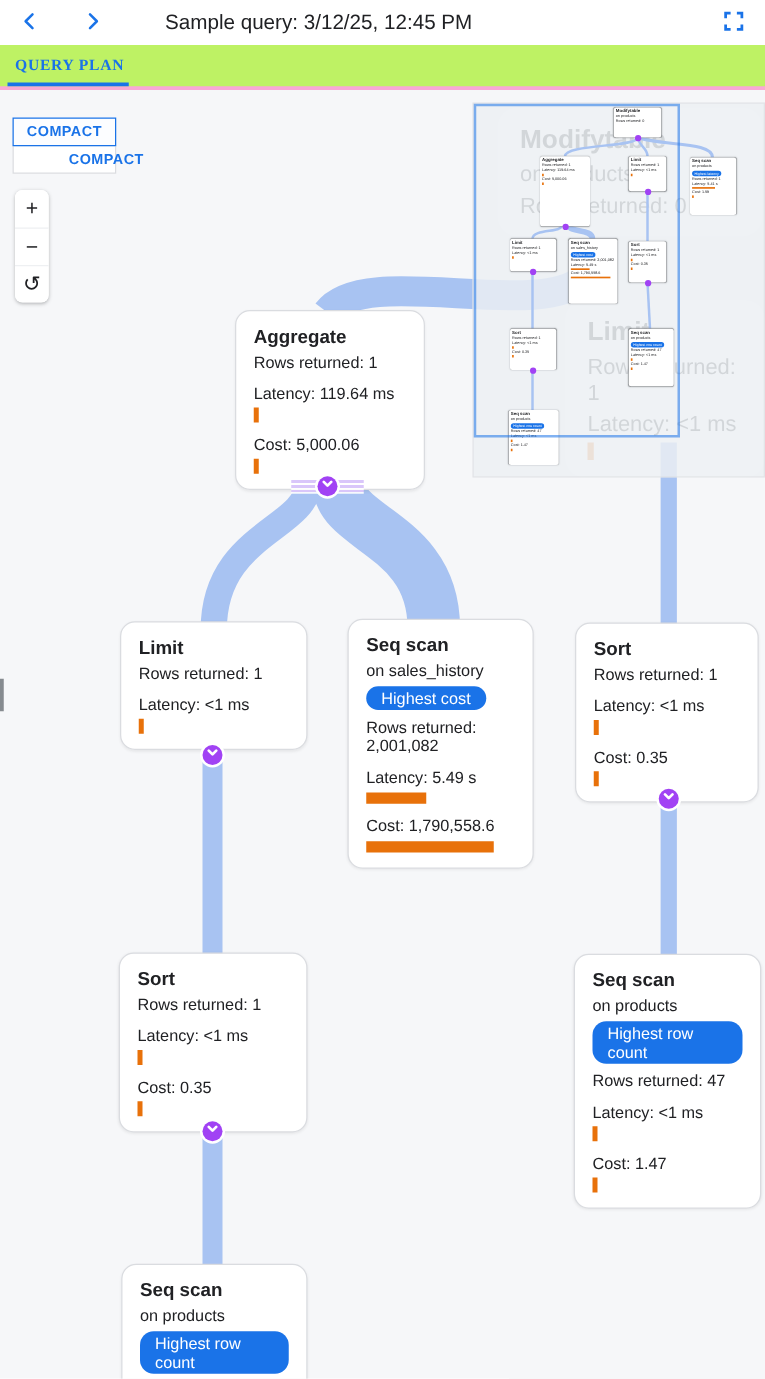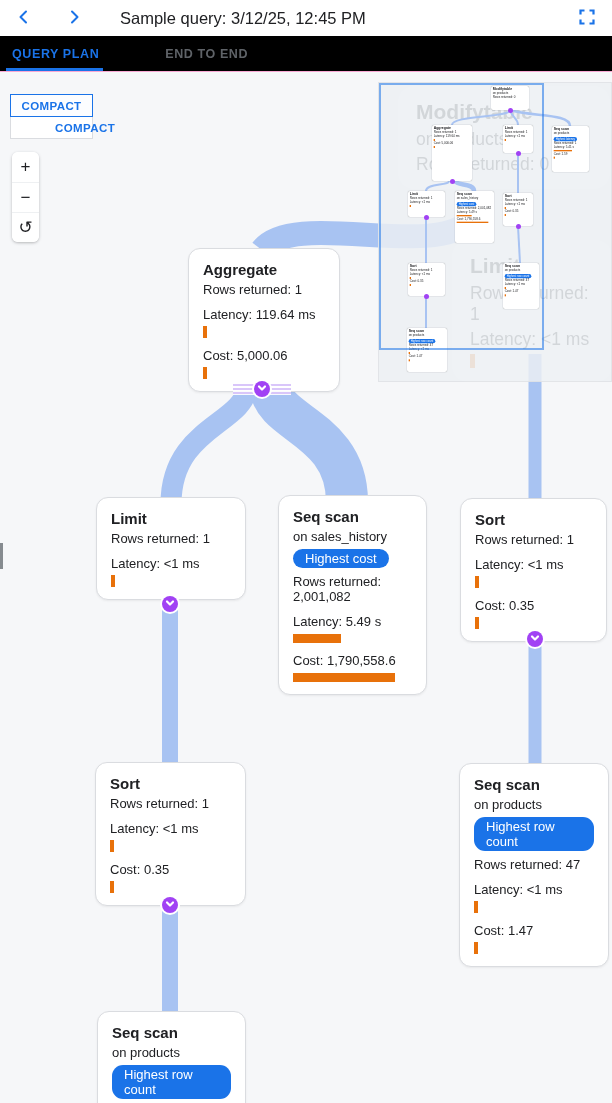--- a/index.html
+++ b/index.html
@@ -5,26 +5,26 @@
   * { box-sizing: border-box; margin: 0; padding: 0; }
   html,body { width: 612px; height: 1103px; overflow: hidden;
     font-family: "Liberation Sans", sans-serif; background: #fff; color: #202124; }
 
   
   .header { height: 36px; display: flex; align-items: center; position: relative; background:#fff; }
   .nav-btn { width: 28px; height: 28px; display:flex; align-items:center; justify-content:center;
     cursor: pointer; border: none; background: transparent; }
   .nav-btn:first-child { margin-left: 10px; }
   .nav-btn + .nav-btn { margin-left: 22px; }
-  .header-title { position: absolute; left: 120px; font-size: 16.5px; color: #202124; }
+  .header-title { position: absolute; left: 132px; font-size: 16.5px; color: #202124; }
   .fs-btn { position: absolute; right: 12px; top: 5px; width: 26px; height: 26px; border: none;
     background: transparent; display:flex; align-items:center; justify-content:center; cursor:pointer; }
 
   
-  .tabbar { height: 36px; display: flex; border-bottom: 1px solid #f9a8d4; background:#000000; position: relative; }
+  .tabbar { height: 36px; display: flex; border-bottom: 3px solid #f9a8d4; background:#bef264; position: relative; font-family: Liberation Serif, serif; }
   .tab { height: 100%; display:flex; align-items:center; padding: 0 12px; font-size: 12.5px;
     font-weight: 700; letter-spacing: .6px; cursor: pointer; position: relative; }
   .tab.active { color: #1a73e8; }
   .tab.inactive { color: #5f6368; margin-left: 42px; }
   .tab-underline { position: absolute; left: 6px; bottom: 0; width: 97px; height: 3px; background: #1a73e8; }
 
   
   .canvas { position: relative; width: 612px; height: 1031px; background: #f6f7f9; overflow: hidden; }
   .edges { position: absolute; left: 0; top: 0; z-index: 2; }
   .edges path { stroke: #a8c3f2; fill: none; }
@@ -113,21 +113,20 @@
     <span>
       <svg width="18" height="18" viewBox="0 0 18 18">
           <path d="M2.5,6.5 V2.5 H6.5 M11.5,2.5 H15.5 V6.5 M15.5,11.5 V15.5 H11.5 M6.5,15.5 H2.5 V11.5" stroke="#1a73e8" stroke-width="2.2" fill="none"></path>
         </svg>
     </span>
   </button>
 </div>
 
 <div class="tabbar">
   <div class="tab active">QUERY PLAN</div>
-  <div class="tab inactive">END TO END</div>
   <div class="tab-underline"></div>
 </div>
 
 <div class="canvas">
 
   <div class="faded" style="left:398px; top:14px; width:212px;">
     <div class="title">Modifytable</div>
     <div class="line">on products</div>
     <div class="line">Rows returned: 0</div>
   </div>

